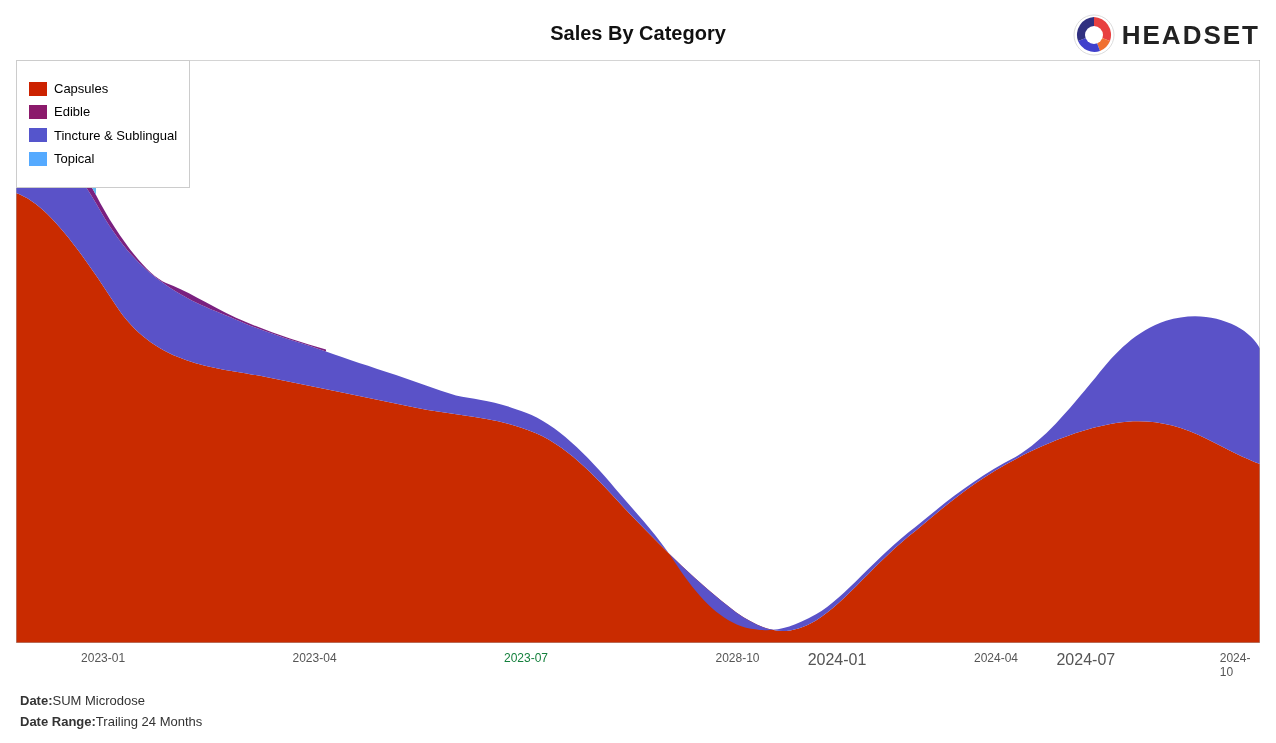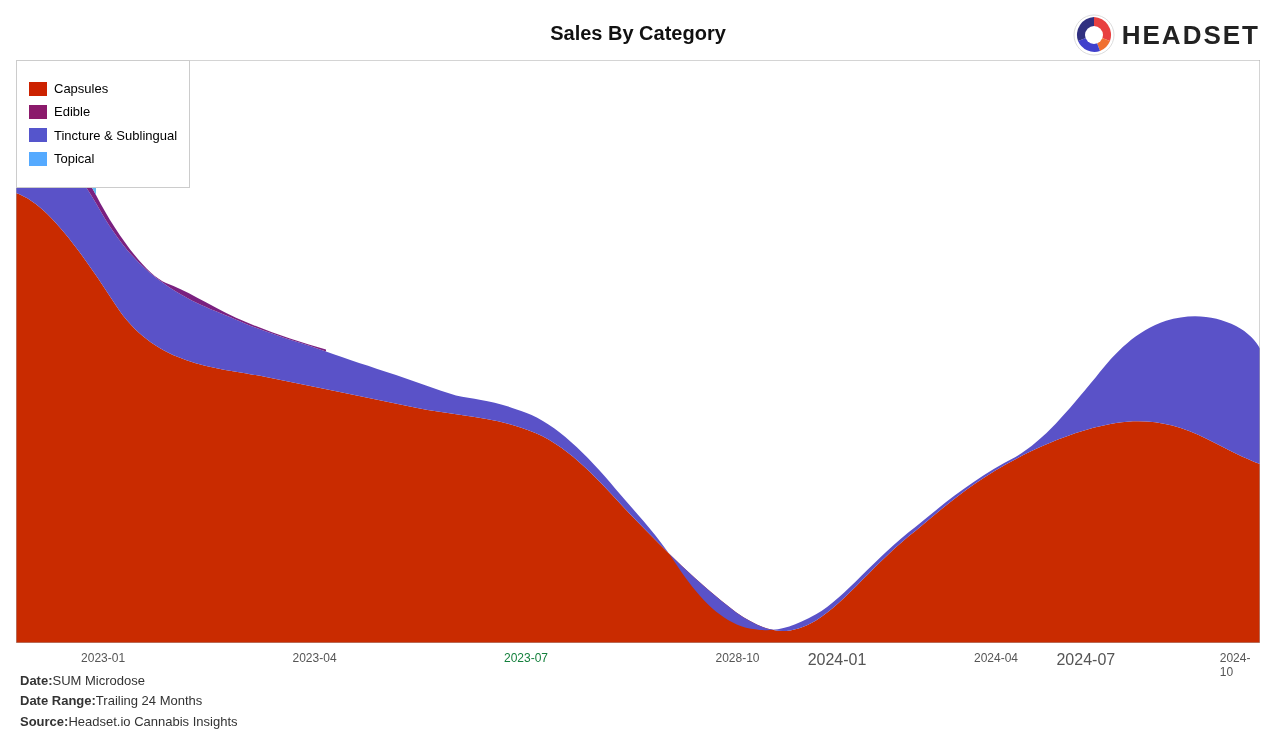--- a/index.html
+++ b/index.html
@@ -233,18 +233,15 @@
     <span style="position:absolute; left:98%; font-size:12px; color:#555; transform:translateX(-50%);">2024-10</span>
   </div>
 
   <div class="footer-info">
     <div>
       <span class="label">Date:</span><span class="value">SUM Microdose</span>
     </div>
     <div>
       <span class="label">Date Range:</span><span class="value">Trailing 24 Months</span>
     </div>
-    <div>
-      <span class="label">Source:</span><span class="value">Headset.io Cannabis Insights</span>
-    </div>
   </div>
 
 </div>
 
 </body></html>

